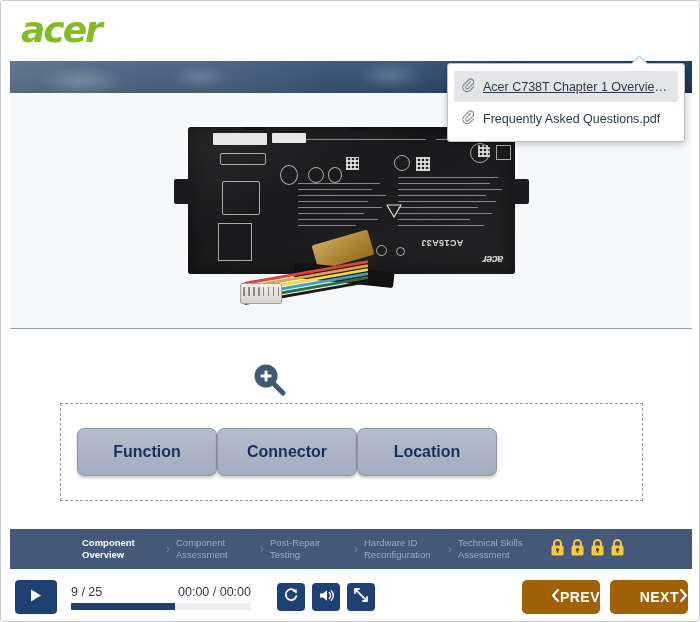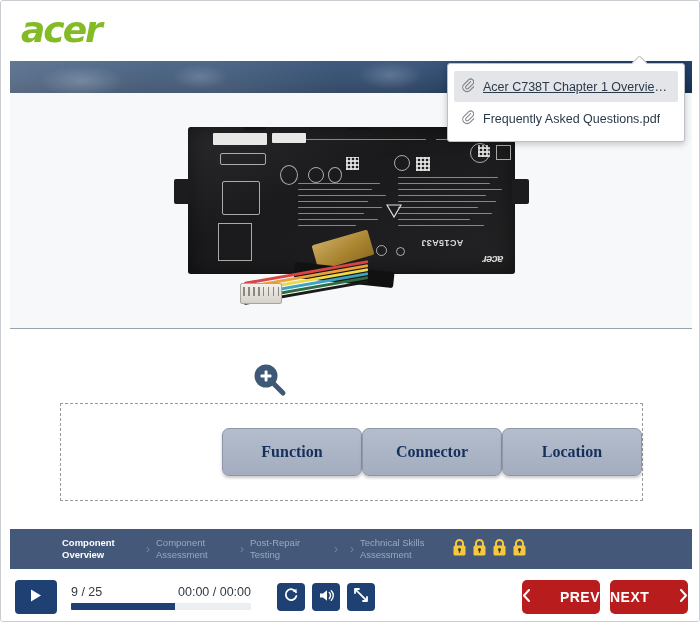--- a/index.html
+++ b/index.html
@@ -246,45 +246,44 @@
     width: 40px; height: 40px;
     cursor: pointer;
   }
   .dashed-box {
     position: absolute; left: 50px; top: 73px;
     width: 583px; height: 98px;
     border: 1.5px dashed #9a9a9a;
     background: #ffffff;
   }
   .hot-btns {
-    position: absolute; left: 0; top: 0;
+    position: absolute; left: 16px; top: 0;
     width: 100%; height: 100%;
     display: flex; align-items: center;
-    justify-content: flex-end;
-    font-family: Liberation Serif, serif;
+    justify-content: flex-start;
   }
   .hot-btn {
     width: 140px; height: 48px;
     background: linear-gradient(180deg,#b4bdcc 0%,#a3adbf 100%);
     border: 1px solid #8d97a8;
     border-radius: 7px;
     box-shadow: 0 2px 3px rgba(0,0,0,.22);
     display: flex; align-items: center; justify-content: center;
     font-size: 16px; font-weight: 700;
     color: #16305c;
     cursor: pointer;
   }
 
   
   .crumb-bar {
     position: absolute; left: 9px; top: 528px;
     width: 682px; height: 40px;
     background: #44587a;
     display: flex; align-items: center;
-    padding-left: 52px;
+    padding-left: 72px;
   }
   .crumb {
     font-size: 9.5px;
     line-height: 1.25;
     color: #9aa9c2;
     width: 78px;
     cursor: pointer;
   }
   .crumb.current { color: #ffffff; font-weight: 700; }
   .crumb-sep {
@@ -339,23 +338,23 @@
     border-radius: 4px;
     display: flex; align-items: center; justify-content: center;
     cursor: pointer;
   }
   .navbtn-group {
     margin-left: auto; margin-right: 13px;
     display: flex; gap: 10px;
   }
   .nav-btn {
     width: 78px; height: 34px;
-    background: #b91c1c;
+    background: #a16207;
     border-radius: 5px;
-    display: flex; align-items: center; justify-content: space-between;
+    display: flex; align-items: center; justify-content: flex-end;
     color: #ffffff;
     font-size: 14px; font-weight: 700;
     letter-spacing: .5px;
     cursor: pointer;
   }
 </style>
 </head>
 <body>
 
 <div id="app">
@@ -498,20 +497,24 @@
       <div>Assessment</div>
     </div>
     <div class="crumb-sep">›</div>
 
     <div class="crumb">
       <div>Post-Repair</div>
       <div>Testing</div>
     </div>
     <div class="crumb-sep">›</div>
 
+    <div class="crumb">
+      <div>Hardware ID</div>
+      <div>Reconfiguration</div>
+    </div>
     <div class="crumb-sep">›</div>
 
     <div class="crumb">
       <div>Technical Skills</div>
       <div>Assessment</div>
     </div>
 
     <div class="locks">
       <span>
         <svg width="15" height="18" viewBox="0 0 15 18">

